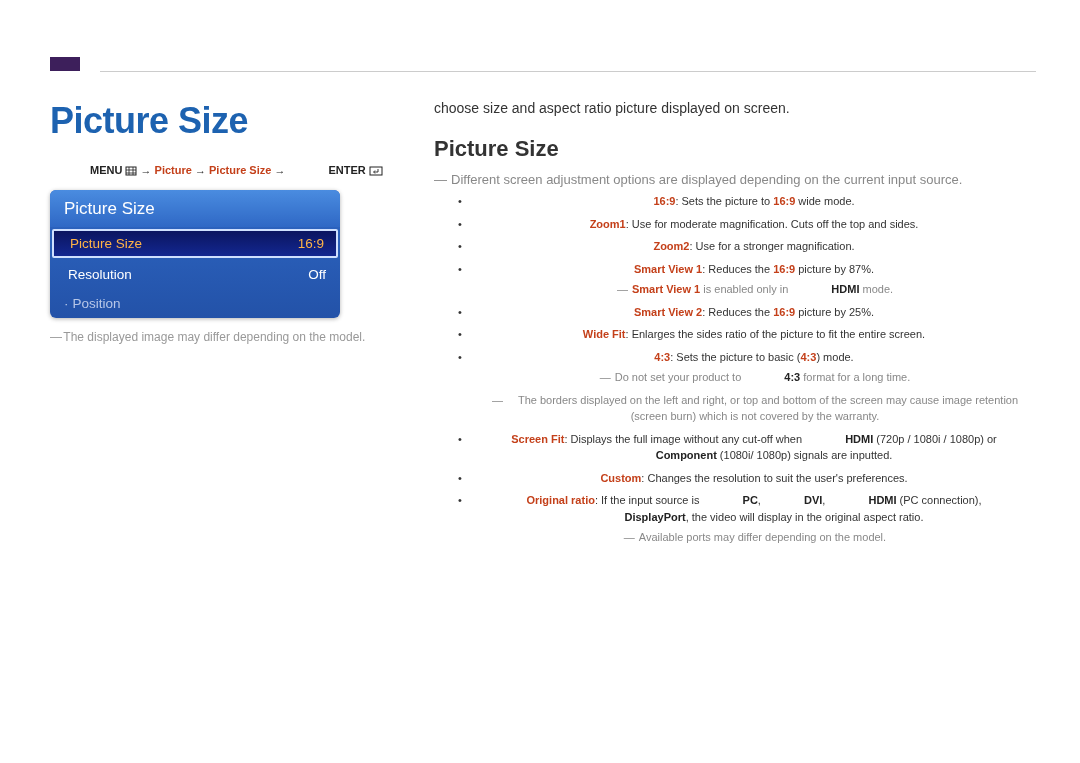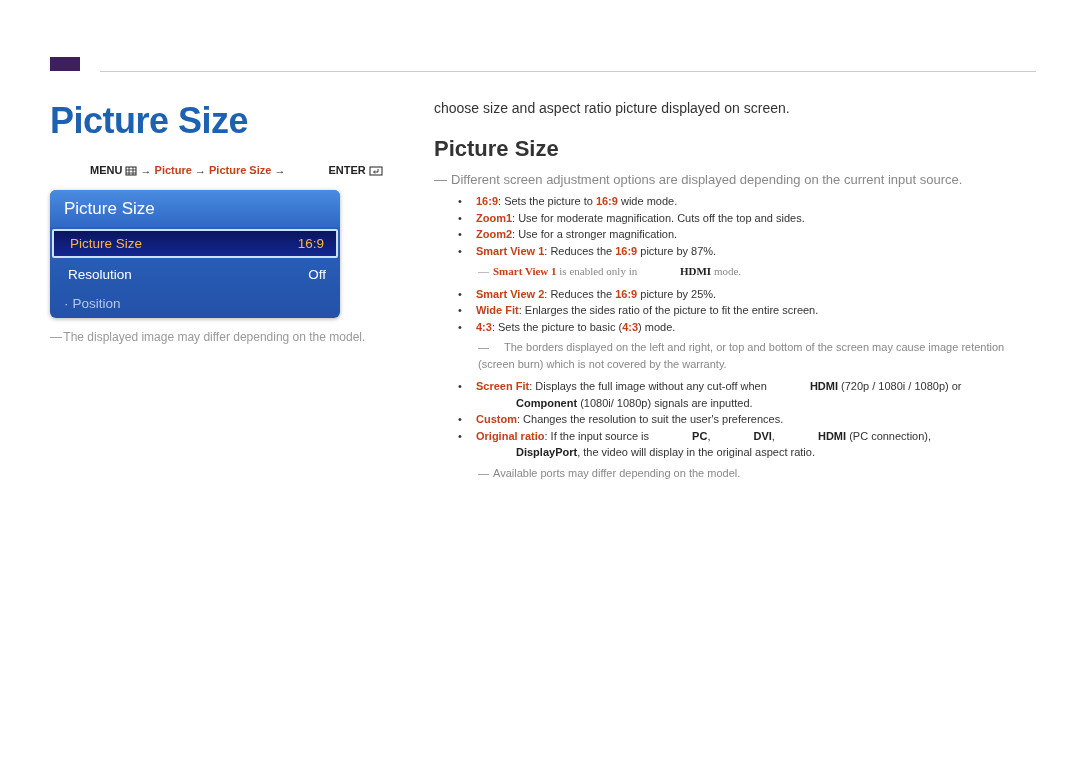--- a/index.html
+++ b/index.html
@@ -23,21 +23,21 @@
   .menu-row .lbl::before { content: attr(data-prefix); margin-right: 4px; color: inherit; }
   .caption-note { font-size: 12px; color: #999; margin-top: 12px; }
   .caption-note::before { content: "― "; letter-spacing: -2px; margin-right: 2px; }
   .right .intro { font-size: 14px; color: #333; margin-bottom: 20px; }
   h2.sub-title { color: #333; font-size: 22px; font-weight: 600; margin-bottom: 10px; }
   .note-line { font-size: 13px; color: #888; margin: 4px 0 6px 0; }
   .note-line::before { content: "―"; margin-right: 4px; }
   .sub-note { font-size: 11px; color: #888; margin: 4px 0 6px 46px; line-height: 1.5; }
   .sub-note::before { content: "―"; margin-right: 4px; }
   ul.opts { list-style: none; padding-left: 24px; margin-top: 6px; }
-  ul.opts > li { position: relative; padding-left: 18px; font-size: 11px; color: #333; margin: 0 0; line-height: 1.5; }
+  ul.opts > li { position: relative; padding-left: 18px; font-size: 11px; color: #333; margin: 6px 0; line-height: 1.5; text-align: center; }
   ul.opts > li::before { content: "•"; position: absolute; left: 0; top: 0; color: #333; }
   .hl { color: #c4401a; font-weight: 700; }
   .b { font-weight: 700; color: #222; padding-left: 40px; }
 </style>
 </head>
 <body>
 
 <div class="deco-bar"></div>
 <div class="hr-top"></div>
 
@@ -96,29 +96,30 @@
       <div class="note-line">Different screen adjustment options are displayed depending on the current input source.</div>
 
       <ul class="opts">
         <li><span class="hl">16:9</span><span>: Sets the picture to </span><span class="hl">16:9</span><span> wide mode.</span></li>
 
         <li><span class="hl">Zoom1</span><span>: Use for moderate magnification. Cuts off the top and sides.</span></li>
 
         <li><span class="hl">Zoom2</span><span>: Use for a stronger magnification.</span></li>
 
         <li><span class="hl">Smart View 1</span><span>: Reduces the </span><span class="hl">16:9</span><span> picture by 87%.</span>
-          <div class="sub-note" style="margin-left:2px;font-family:Liberation Serif, serif;"><span class="hl">Smart View 1</span><span> is enabled only in </span><span class="b">HDMI</span><span> mode.</span></div>
+          <div class="sub-note" style="margin-left:2px;"><span class="hl">Smart View 1</span><span> is enabled only in </span><span class="b">HDMI</span><span> mode.</span></div>
         </li>
 
         <li><span class="hl">Smart View 2</span><span>: Reduces the </span><span class="hl">16:9</span><span> picture by 25%.</span>
         </li>
 
         <li><span class="hl">Wide Fit</span><span>: Enlarges the sides ratio of the picture to fit the entire screen.</span></li>
 
         <li><span class="hl">4:3</span><span>: Sets the picture to basic (</span><span class="hl">4:3</span><span>) mode.</span>
+          <div class="sub-note" style="margin-left:2px;"><span>Do not set your product to </span><span class="b">4:3</span><span> format for a long time.</span></div>
           <div class="sub-note" style="margin-left:2px; text-indent:0;"><span style="visibility:hidden;">―</span><span>The borders displayed on the left and right, or top and bottom of the screen may cause image retention (screen burn) which is not covered by the warranty.</span></div>
         </li>
 
         <li><span class="hl">Screen Fit</span><span>: Displays the full image without any cut-off when </span><span class="b">HDMI</span><span> (720p / 1080i / 1080p) or </span><span class="b">Component</span><span> (1080i/ 1080p) signals are inputted.</span></li>
 
         <li><span class="hl">Custom</span><span>: Changes the resolution to suit the user's preferences.</span></li>
 
         <li><span class="hl">Original ratio</span><span>: If the input source is </span><span class="b">PC</span><span>, </span><span class="b">DVI</span><span>, </span><span class="b">HDMI</span><span> (PC connection), </span><span class="b">DisplayPort</span><span>, the video will display in the original aspect ratio.</span>
           <div class="sub-note" style="margin-left:2px;">Available ports may differ depending on the model.</div>
         </li>

